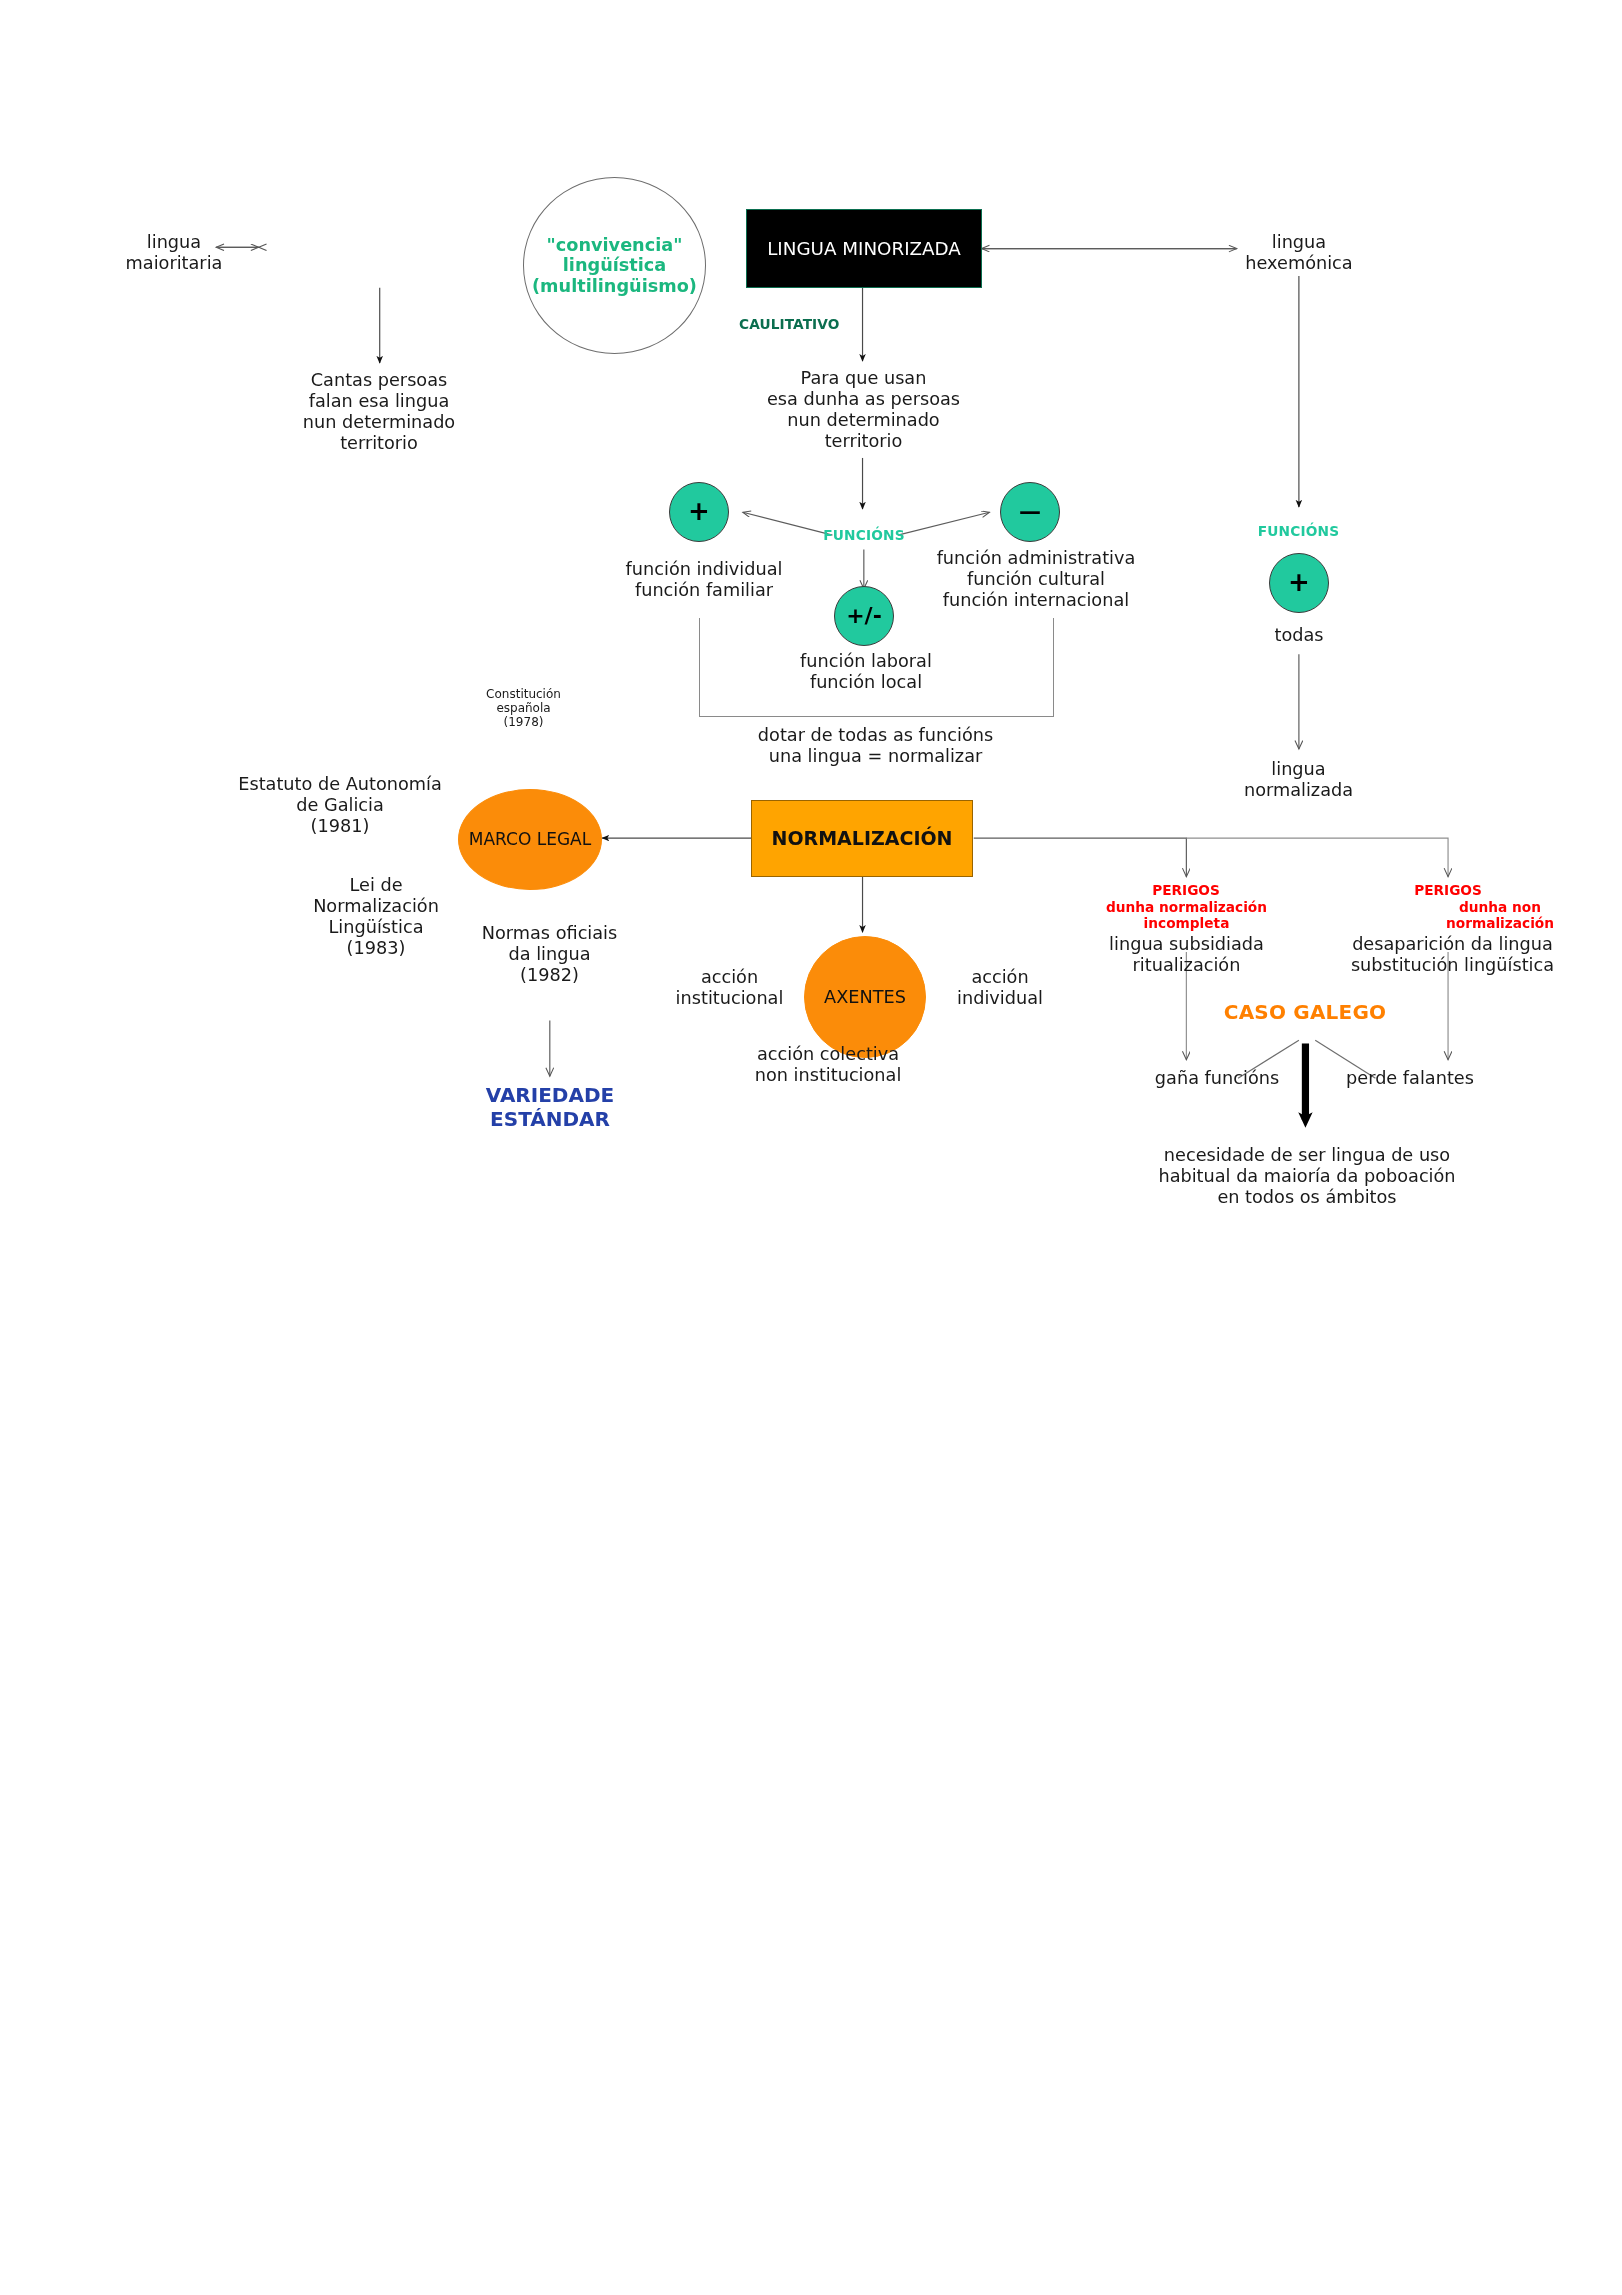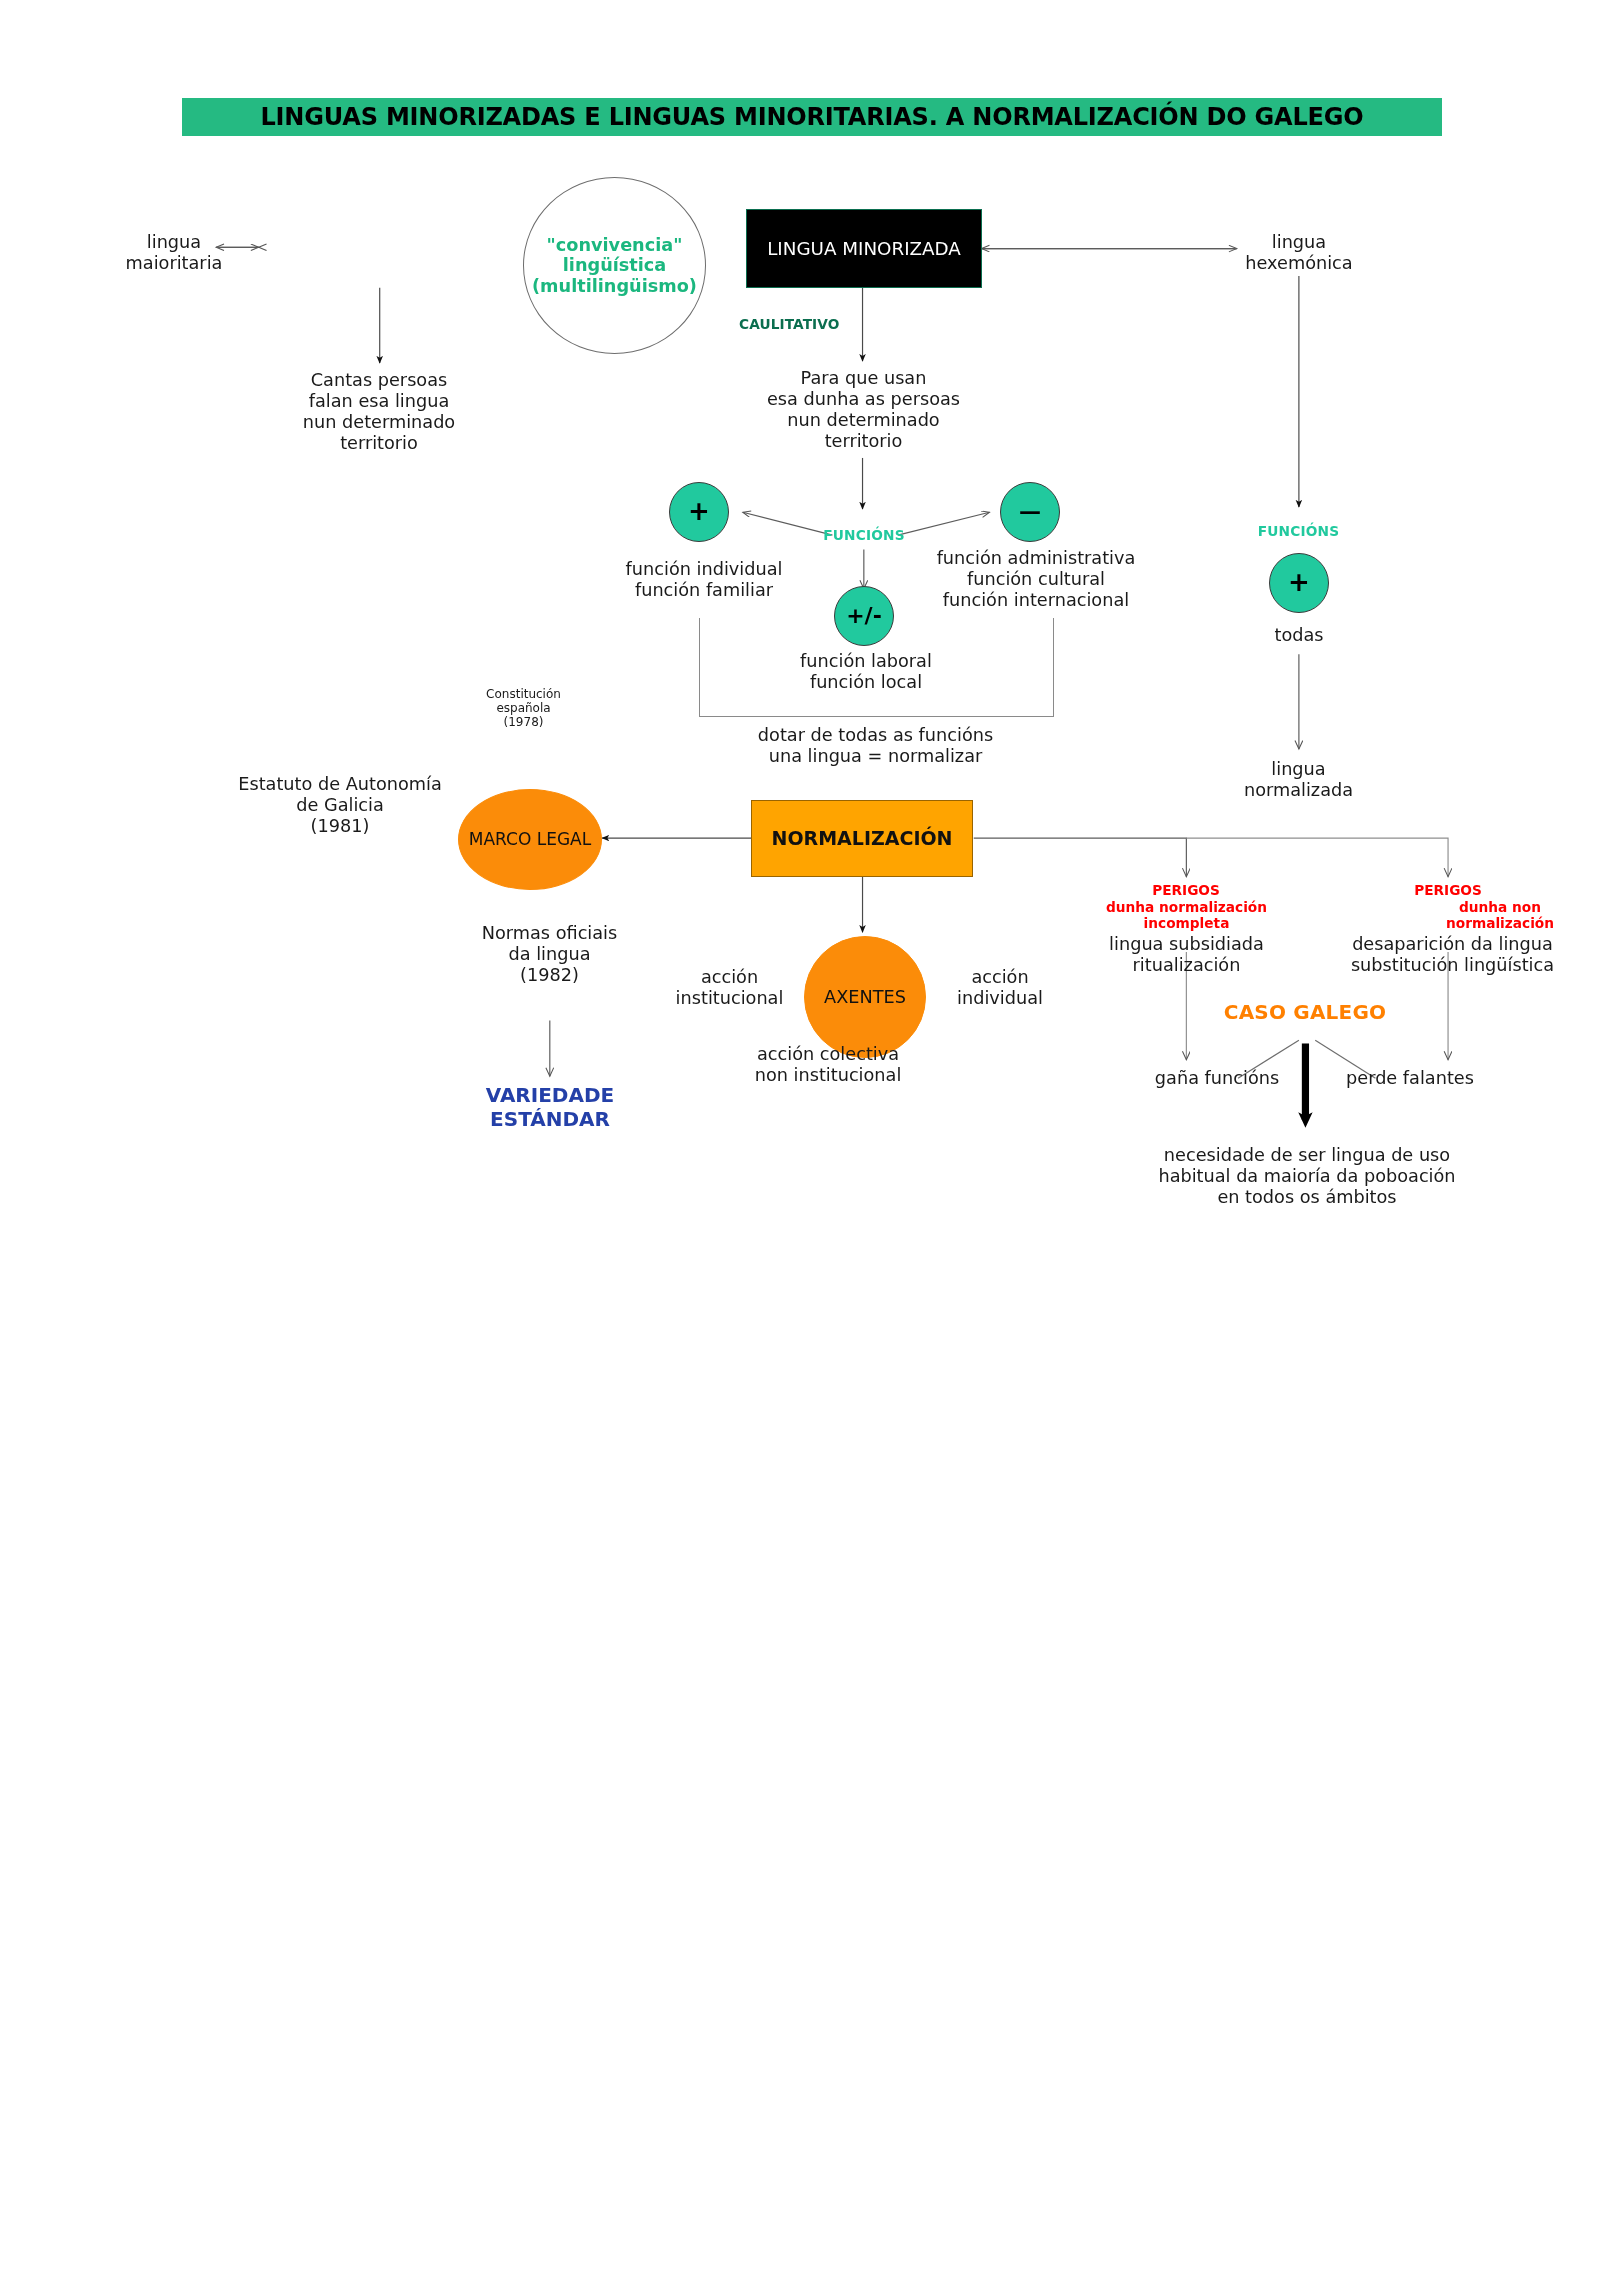--- a/index.html
+++ b/index.html
@@ -45,21 +45,20 @@
 
   
   .bracket{position:absolute;border:0.7px solid #8a8a8a;border-top:none;
            background:transparent;}
 </style>
 </head>
 <body>
 
 <div id="stage">
 
-  <div class="title-band" style="left:182px;top:98px;width:1260px;height:38px;font-size:24px;">LINGUAS MINORIZADAS E LINGUAS MINORITARIAS. A NORMALIZACIÓN DO GALEGO</div>
 
   <svg class="links" viewBox="0 0 2480 3508">
     <defs>
       <marker id="ahFilled" markerWidth="14" markerHeight="14" refX="11" refY="5" orient="auto" markerUnits="userSpaceOnUse">
         <path d="M0,0 L12,5 L0,10 L3,5 Z" fill="#111"></path>
       </marker>
       <marker id="ahOpenR" markerWidth="16" markerHeight="14" refX="13" refY="5" orient="auto" markerUnits="userSpaceOnUse">
         <path d="M1,0 L13,5 L1,10" fill="none" stroke="#555" stroke-width="1.6"></path>
       </marker>
       <marker id="ahOpenD" markerWidth="18" markerHeight="16" refX="14" refY="6" orient="auto" markerUnits="userSpaceOnUse">
@@ -174,20 +173,24 @@
 normalizada</div>
 
   <div class="txt" style="left:435px;top:687px;width:177px;font-size:12px;">Constitución
 española
 (1978)</div>
 
   <div class="txt" style="left:209px;top:774px;width:262px;font-size:17.7px;">Estatuto de Autonomía
 de Galicia
 (1981)</div>
 
+  <div class="txt" style="left:281px;top:875px;width:190px;font-size:17.7px;">Lei de
+Normalización
+Lingüística
+(1983)</div>
 
   <div class="node ell ell-orange" style="left:458px;top:789px;width:144px;height:101px;font-size:17px;">MARCO
 LEGAL</div>
 
   <div class="txt" style="left:458px;top:923px;width:183px;font-size:17.7px;">Normas oficiais
 da lingua
 (1982)</div>
 
   <div class="txt lbl-blue" style="left:452px;top:1083px;width:196px;font-size:20px;">VARIEDADE
 ESTÁNDAR</div>

